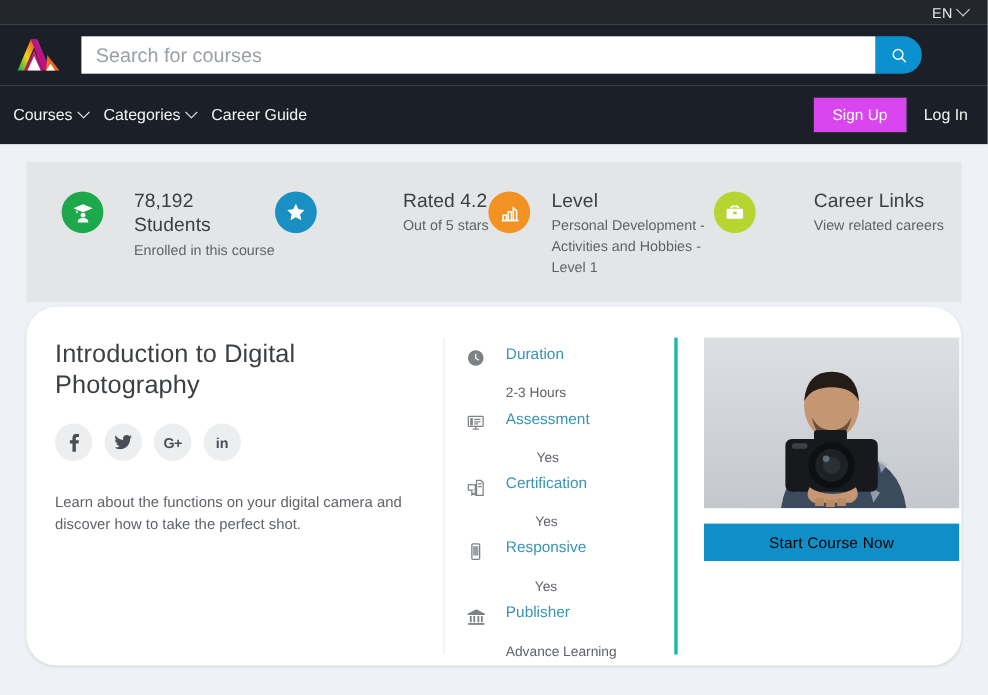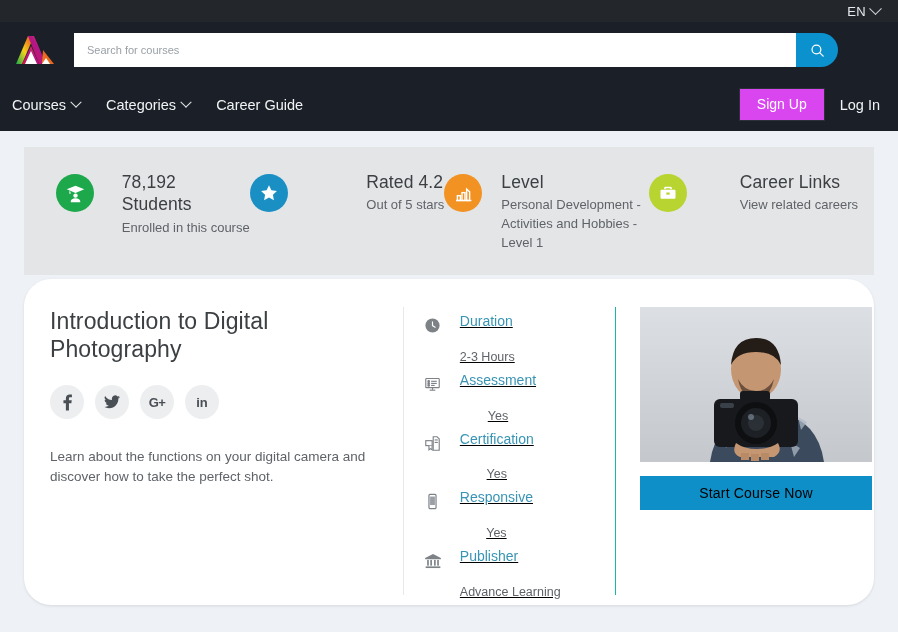--- a/index.html
+++ b/index.html
@@ -34,38 +34,38 @@
     position: relative;
   }
   .logo { width: 46px; height: 40px; flex: none; }
 
   .searchwrap {
     margin-left: 16px; display: flex; align-items: center;
     width: 764px; height: 34px;
   }
   .searchbox {
     flex: 1; height: 34px; background: #fff; border: 0;
-    padding: 0 13px; font-size: 11px; color: #3c4043;
+    padding: 0 13px; font-size: 18px; color: #3c4043;
     font-family: "Liberation Sans", sans-serif; outline: none;
   }
   .searchbox::placeholder { color: #9aa0a6; }
   .searchbtn {
     width: 42px; height: 34px; background: #0b91ce; border: 0;
     border-top-right-radius: 17px; border-bottom-right-radius: 17px;
     display: flex; align-items: center; justify-content: center;
     cursor: pointer;
   }
 
   
   .nav {
     background: #1b2028; height: 53px;
     display: flex; align-items: center; padding: 0 18px 0 12px;
     position: relative;
   }
-  .navlinks { display: flex; align-items: center; gap: 26px; }
+  .navlinks { display: flex; align-items: center; gap: 14px; }
   .navlink {
     color: #f1f3f4; font-size: 14.5px; cursor: pointer;
     display: flex; align-items: center; gap: 6px;
   }
   .navlink .caret { width: 8px; height: 8px; border-color: #e3e6e9; }
   .navright { margin-left: auto; display: flex; align-items: center; gap: 16px; }
   .signup {
     background: #d946ef; color: #fff; font-size: 14px;
     padding: 7px 17px 8px; border: 0; cursor: pointer;
     font-family: "Liberation Sans", sans-serif;
@@ -122,23 +122,22 @@
   }
   .free {
     margin-top: 51px; font-size: 13.5px; color: #3c4043; font-weight: bold;
   }
   .desc {
     margin-top: 28px; font-size: 13.5px; color: #5f6368; line-height: 1.5;
   }
 
   .col-mid {
     width: 215px; padding: 6px 0 0 10px;
-    border-left: 1px solid #e6e8ea; border-right: 1px solid #14b8a6;
+    border-left: 1px solid #e6e8ea; border-right: 3px solid #14b8a6;
     padding-left: 18px;
-    text-decoration: underline;
   }
   .detail { display: flex; gap: 16px; margin-bottom: 8px; align-items: flex-start; }
   .dicon { width: 22px; flex: none; display: flex; justify-content: center; padding-top: 4px; }
   .dlabel { font-size: 14px; color: #3894b4; line-height: 1.2; cursor: pointer; }
   .dvalue { font-size: 12.5px; color: #5f6368; margin-top: 20px; text-align: center; }
 
   .col-right { width: 232px; padding-left: 24px; }
   .photo {
     width: 232px; height: 155px; position: relative; overflow: hidden;
     background: linear-gradient(170deg,#d5d8dc 0%,#c9ccd1 45%,#bfc3c8 100%);

